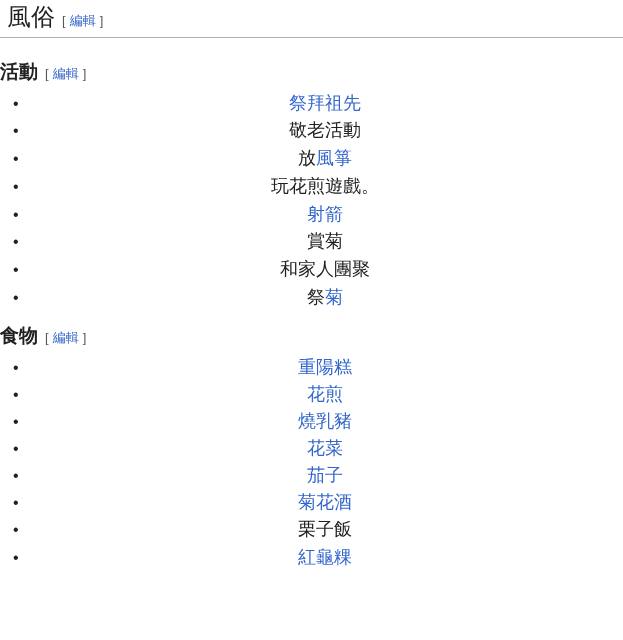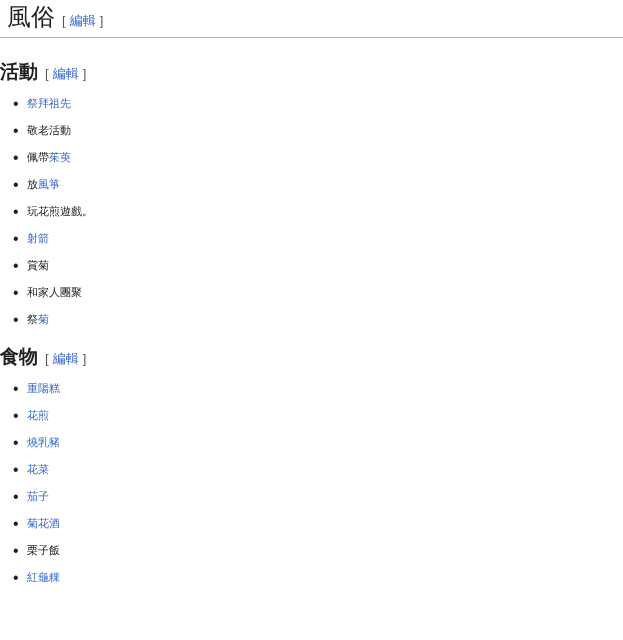--- a/index.html
+++ b/index.html
@@ -54,54 +54,54 @@
   }
 
   ul.mw-list {
     list-style: none;
     margin: 6px 0 0;
     padding: 0;
   }
   ul.mw-list li {
     position: relative;
     padding-left: 27px;
-    font-size: 11px;
+    font-size: 18px;
     line-height: 27px;
+    text-align: center;
   }
   ul.mw-list li::before {
     content: "\2022";
     position: absolute;
     left: 13px;
     top: 0;
     color: var(--text);
     font-size: 16px;
   }
   a.wlink {
     color: var(--link);
     text-decoration: none;
     cursor: pointer;
   }
-  span.plain { color: var(--text); }
+  span.plain { color: var(--text); font-family: Liberation Mono, monospace; }
 </style>
 </head>
 <body>
 
 <div class="content">
 
   <h2 class="mw-h2">
     <span>風俗</span><span class="editsection"><span>[</span><a class="edit-link">編輯</a><span>]</span></span>
   </h2>
 
   <h3 class="mw-h3 first">
     <span>活動</span><span class="editsection"><span>[</span><a class="edit-link">編輯</a><span>]</span></span>
   </h3>
   <ul class="mw-list">
       <li><a class="wlink" href="#">祭拜祖先</a></li>
       <li><span class="plain">敬老活動</span></li>
-      <li><span class="plain">佩帶</span><a class="wlink" href="#">茱萸</a></li>
       <li><span class="plain">放</span><a class="wlink" href="#">風箏</a></li>
       <li><span class="plain">玩花煎遊戲。</span></li>
       <li><a class="wlink" href="#">射箭</a></li>
       <li><span class="plain">賞菊</span></li>
       <li><span class="plain">和家人團聚</span></li>
       <li><span class="plain">祭</span><a class="wlink" href="#">菊</a></li>
     </ul>
 
   <h3 class="mw-h3">
     <span>食物</span><span class="editsection"><span>[</span><a class="edit-link">編輯</a><span>]</span></span>

